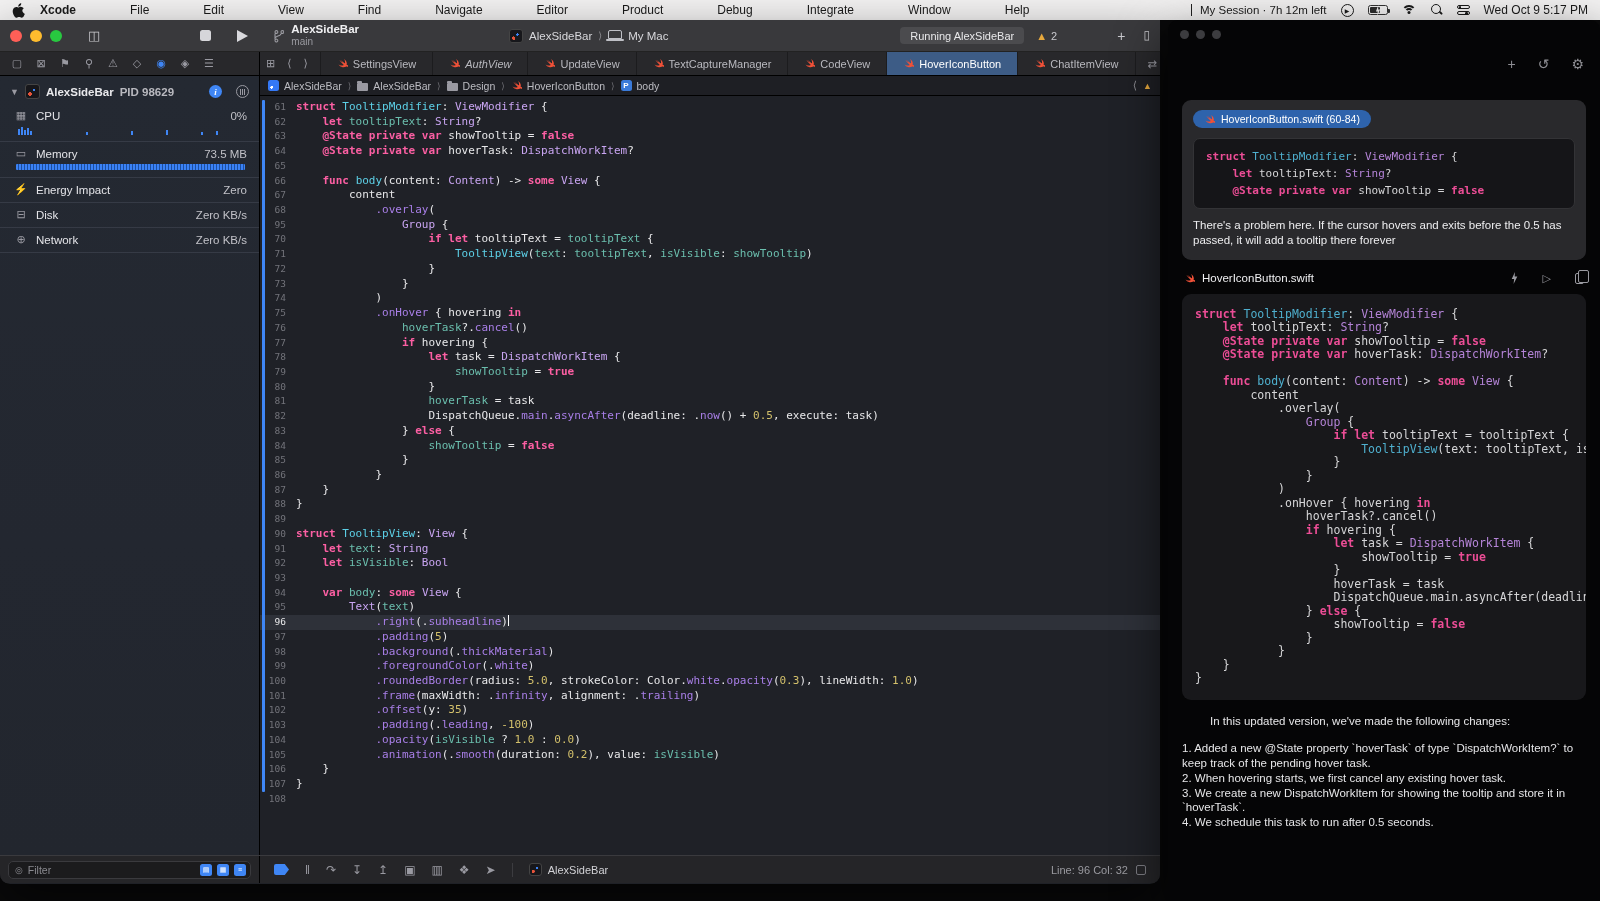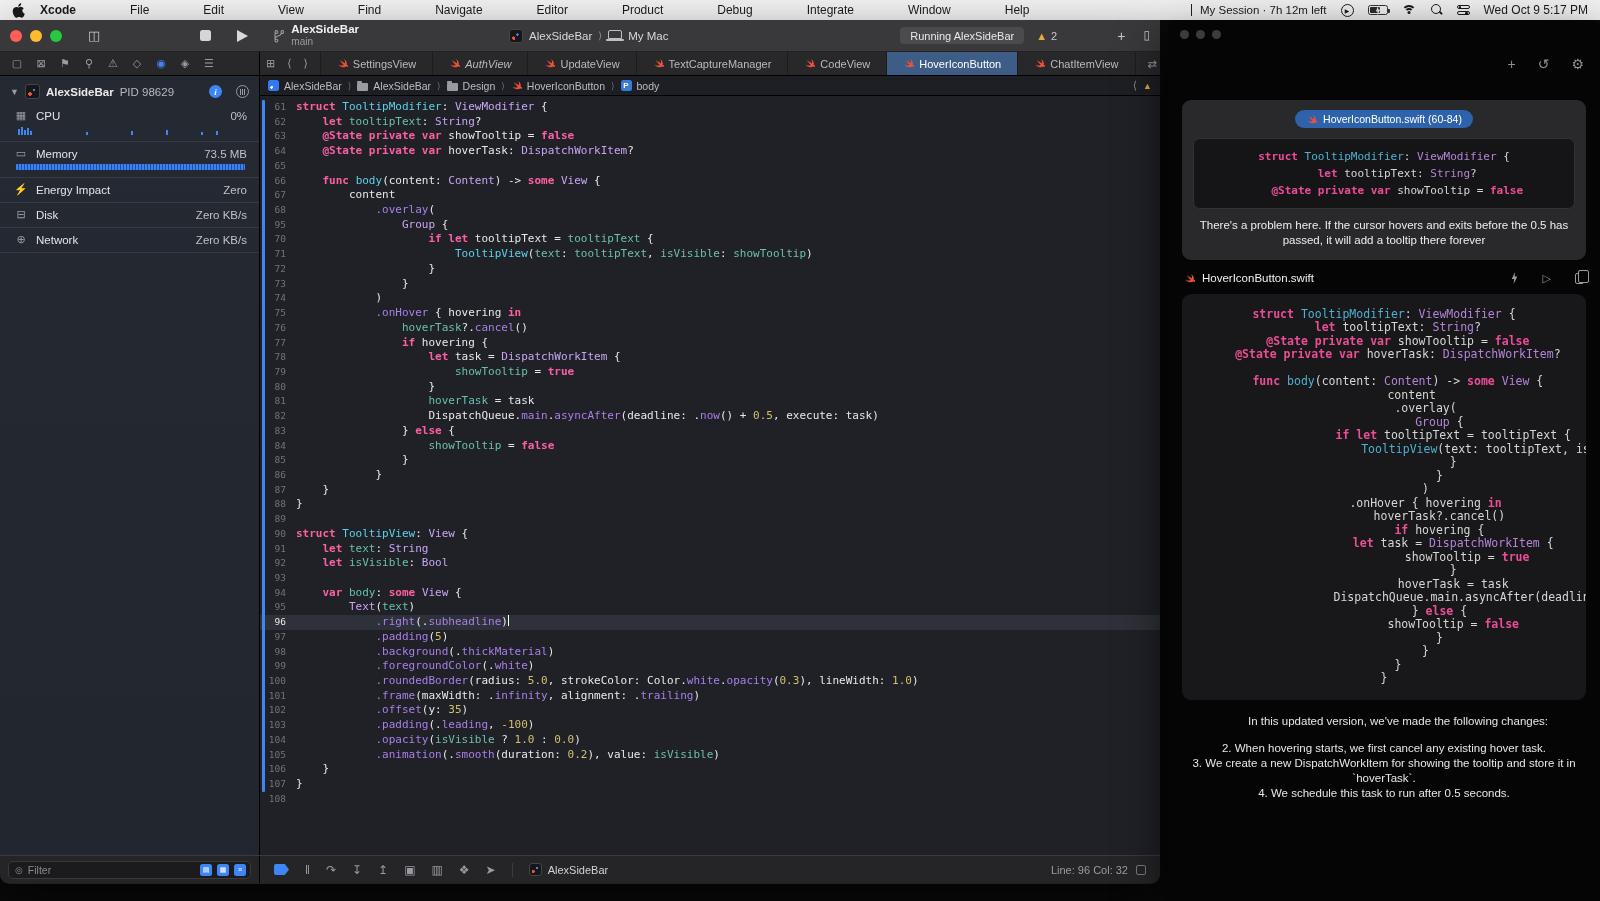--- a/index.html
+++ b/index.html
@@ -73,21 +73,21 @@
   .tab.active { background:#3d5c86; color:#fff; }
   .tab.italic .tab-label { font-style:italic; }
   .swift-ico { display:inline-flex; width:11px; height:11px; }
   .tabs-right { margin-left:auto; display:flex; gap:12px; align-items:center; padding:0 12px; color:#9a9aa2; font-size:11.5px; }
 
   .main { display:flex; height:779px; }
   .sidebar { width:260px; background:linear-gradient(180deg,#242932 0%, #232730 60%, #22262e 100%); border-right:1px solid #000; font-size:11.5px; }
   .proc-row { display:flex; align-items:center; gap:6px; padding:8px 10px 5px 10px; color:#e9e9ec; }
   .disc { color:#9a9aa2; font-size:9px; }
   .pname { font-weight:bold; }
-  .ppid { color:#b9b9bf; font-weight:normal; }
+  .ppid { color:#b9b9bf; font-weight:bold; }
   .info-i { margin-left:auto; width:13px; height:13px; border-radius:50%; background:#3f86f5; color:#fff; font-size:9px; font-weight:bold;
             display:flex; align-items:center; justify-content:center; font-family:"Liberation Serif",serif; font-style:italic; }
   .gauge-ico2 { width:13px; height:13px; border-radius:50%; border:1px solid #9a9aa2; display:flex; align-items:center; justify-content:center; gap:1px; margin-left:8px; }
   .gauge-ico2 i { width:1px; height:6px; background:#9a9aa2; }
   .srow { padding:5px 12px 6px 14px; border-bottom:1px solid rgba(120,125,140,.22); }
   .srow-top { display:flex; align-items:center; gap:8px; color:#e4e4e8; }
   .srow-top .gico { color:#9a9aa2; width:14px; text-align:center; font-size:11px; }
   .srow-top .val { margin-left:auto; color:#c2c2c8; }
   .spark { height:9px; margin:4px 2px 0 2px; position:relative; }
   .spark i { position:absolute; bottom:0; background:#3f86f5; width:2px; }
@@ -128,21 +128,21 @@
   .dbg-app { display:flex; align-items:center; gap:6px; color:#d2d2d6; font-size:11px; }
   .linecol { margin-left:auto; display:flex; align-items:center; gap:8px; color:#9a9aa0; font-size:11px; }
   .sq-ico { width:10px; height:10px; border:1px solid #7a7a80; border-radius:2px; }
 
   
   .chat { position:absolute; top:20px; left:1168px; width:432px; height:881px; background:#050506; border-radius:10px 10px 0 0;
           overflow:hidden; box-shadow:0 18px 50px rgba(0,0,0,.7); color:#e6e6e8; }
   .chat-dots { position:absolute; top:10px; left:12px; display:flex; gap:7px; }
   .chat-dots i { width:9px; height:9px; border-radius:50%; background:#3c3c3f; }
   .chat-hicons { position:absolute; top:36px; right:16px; display:flex; gap:22px; color:#8e8e93; font-size:14px; }
-  .chat-body { position:absolute; top:80px; left:14px; right:14px; bottom:0;text-align:center; }
+  .chat-body { position:absolute; top:80px; left:14px; right:14px; bottom:0; }
   .ucard { background:#29292c; border-radius:9px; padding:10px 11px 12px 11px; }
   .ctx-badge { display:inline-flex; align-items:center; gap:6px; background:#2e63ac; border-radius:10px; padding:3px 11px; font-size:10.5px; color:#fff; }
   .ctx-code { margin-top:9px; background:#151518; border:1px solid #333336; border-radius:7px; padding:9px 12px; overflow:hidden; white-space:pre;
               font-family:"DejaVu Sans Mono",monospace; font-size:11px; line-height:17px; }
   .umsg { margin-top:9px; font-size:11.5px; line-height:15px; color:#ededef; }
   .amsg { margin-top:15px; font-size:11.5px; line-height:14.8px; color:#e6e6e8; }
   .fileheader { margin-top:12px; display:flex; align-items:center; gap:7px; font-size:11.5px; color:#f0f0f2; padding:0 2px; }
   .fh-icons { margin-left:auto; display:flex; gap:24px; align-items:center; color:#9a9aa0; }
   .bolt-ico { width:8px; height:12px; background:#9a9aa0; clip-path:polygon(55% 0,15% 58%,45% 58%,38% 100%,85% 38%,52% 38%); }
   .run-ico { font-size:11px; color:#9a9aa0; }
@@ -545,19 +545,20 @@
         <span>HoverIconButton.swift</span>
         <span class="fh-icons">
           <span class="bolt-ico"></span>
           <span class="run-ico">▷</span>
           <span class="copy-ico"></span>
         </span>
       </div>
       <div class="codeblock chatcode" id="chat-code"><div><span class="tok-k">struct </span><span class="tok-t">TooltipModifier</span><span class="tok-p">: </span><span class="tok-o">ViewModifier</span><span class="tok-p"> {</span></div><div><span class="tok-p">    </span><span class="tok-k">let </span><span class="tok-m">tooltipText</span><span class="tok-p">: </span><span class="tok-o">String</span><span class="tok-p">?</span></div><div><span class="tok-p">    </span><span class="tok-k">@State private var </span><span class="tok-p">showTooltip = </span><span class="tok-k">false</span></div><div><span class="tok-p">    </span><span class="tok-k">@State private var </span><span class="tok-p">hoverTask: </span><span class="tok-o">DispatchWorkItem</span><span class="tok-p">?</span></div><div>&nbsp;</div><div><span class="tok-p">    </span><span class="tok-k">func </span><span class="tok-t">body</span><span class="tok-p">(content: </span><span class="tok-o">Content</span><span class="tok-p">) -&gt; </span><span class="tok-k">some </span><span class="tok-o">View</span><span class="tok-p"> {</span></div><div><span class="tok-p">        content</span></div><div><span class="tok-p">            </span><span class="tok-f">.overlay</span><span class="tok-p">(</span></div><div><span class="tok-p">                </span><span class="tok-o">Group</span><span class="tok-p"> {</span></div><div><span class="tok-p">                    </span><span class="tok-k">if let </span><span class="tok-p">tooltipText = </span><span class="tok-m">tooltipText</span><span class="tok-p"> {</span></div><div><span class="tok-p">                        </span><span class="tok-t">TooltipView</span><span class="tok-p">(</span><span class="tok-m">text</span><span class="tok-p">: </span><span class="tok-m">tooltipText</span><span class="tok-p">, </span><span class="tok-m">isVisible</span></div><div><span class="tok-p">                    }</span></div><div><span class="tok-p">                }</span></div><div><span class="tok-p">            )</span></div><div><span class="tok-p">            </span><span class="tok-f">.onHover</span><span class="tok-p"> { hovering </span><span class="tok-k">in</span></div><div><span class="tok-p">                </span><span class="tok-m">hoverTask</span><span class="tok-p">?.</span><span class="tok-f">cancel</span><span class="tok-p">()</span></div><div><span class="tok-p">                </span><span class="tok-k">if</span><span class="tok-p"> hovering {</span></div><div><span class="tok-p">                    </span><span class="tok-k">let</span><span class="tok-p"> task = </span><span class="tok-o">DispatchWorkItem</span><span class="tok-p"> {</span></div><div><span class="tok-p">                        </span><span class="tok-m">showTooltip</span><span class="tok-p"> = </span><span class="tok-k">true</span></div><div><span class="tok-p">                    }</span></div><div><span class="tok-p">                    </span><span class="tok-m">hoverTask</span><span class="tok-p"> = task</span></div><div><span class="tok-p">                    DispatchQueue.</span><span class="tok-f">main</span><span class="tok-p">.</span><span class="tok-f">asyncAfter</span><span class="tok-p">(deadline: .</span></div><div><span class="tok-p">                } </span><span class="tok-k">else</span><span class="tok-p"> {</span></div><div><span class="tok-p">                    </span><span class="tok-m">showTooltip</span><span class="tok-p"> = </span><span class="tok-k">false</span></div><div><span class="tok-p">                }</span></div><div><span class="tok-p">            }</span></div><div><span class="tok-p">    }</span></div><div><span class="tok-p">}</span></div></div>
       <div class="outro">In this updated version, we've made the following changes:</div>
       <div class="changes" id="changes-list">
+          <div class="chg">1. Added a new @State property `hoverTask` of type `DispatchWorkItem?` to keep track of the pending hover task.</div>
           <div class="chg">2. When hovering starts, we first cancel any existing hover task.</div>
           <div class="chg">3. We create a new DispatchWorkItem for showing the tooltip and store it in `hoverTask`.</div>
           <div class="chg">4. We schedule this task to run after 0.5 seconds.</div>
         </div>
     </div>
   </div>
 </div>
 
 </body></html>

